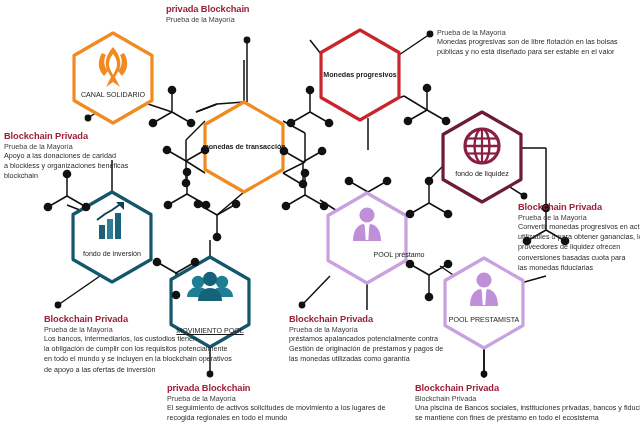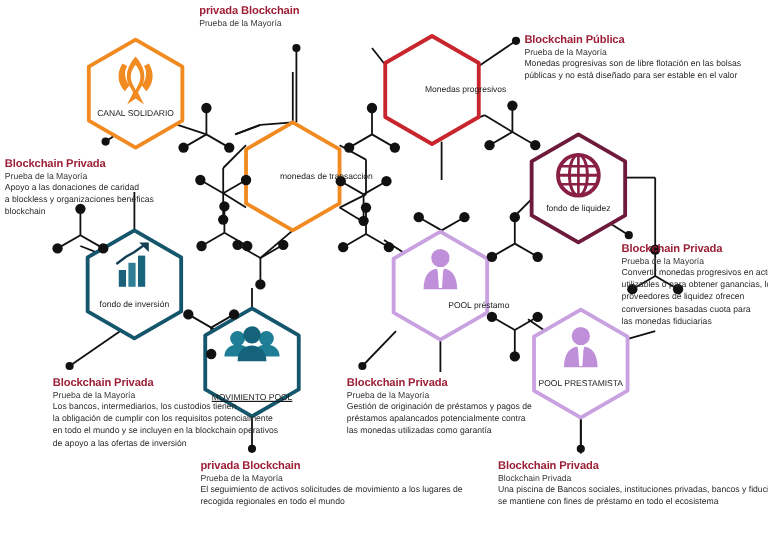--- a/index.html
+++ b/index.html
@@ -10,21 +10,21 @@
 
   .callout{position:absolute;}
   .c-title{font-size:9.3px;font-weight:bold;color:#9c1f35;line-height:11px;
            letter-spacing:-0.1px;white-space:nowrap;}
   .c-sub{font-size:7.2px;color:#3a3a3a;line-height:9px;white-space:nowrap;}
   .c-body{font-size:7.2px;color:#2b2b2b;line-height:10.2px;}
   .c-body div{white-space:nowrap;}
 
   .hexlabel{position:absolute;text-align:center;font-size:7.1px;
             color:#1a1a1a;white-space:nowrap;transform:translate(-50%,-50%);}
-  .hexlabel.bold{font-weight:normal;margin-left:28px;}
+  .hexlabel.bold{font-weight:bold;}
 </style>
 </head>
 <body>
 
 <div id="stage">
 
   <svg class="net" viewBox="0 0 640 444">
     <defs>
       <g id="ico-ribbon">
         <path d="M0,-20 C-7,-12 -9,-4 -6,3 L-2,10 L-7,20 L0,15 L7,20 L2,10 L6,3 C9,-4 7,-12 0,-20 Z
@@ -226,21 +226,20 @@
       <div class="hexlabel" style="left: 210px; top: 331px; text-decoration: underline;">MOVIMIENTO POOL</div>
       <div class="hexlabel" style="left: 367px; top: 255px; margin-left: 32px;">POOL préstamo</div>
       <div class="hexlabel" style="left: 484px; top: 320px;">POOL PRESTAMISTA</div>
     </div>
   <div id="callouts">
       <div class="callout" style="left: 166px; top: 4px;">
         <div class="c-title">privada Blockchain</div>
         <div class="c-sub">Prueba de la Mayoría</div>
       </div>
       <div class="callout" style="left: 437px; top: 28px;">
-        <div class="c-title">Blockchain Pública</div>
         <div class="c-sub">Prueba de la Mayoría</div>
         <div class="c-body">
           <div>Monedas progresivas son de libre flotación en las bolsas</div>
           <div>públicas y no está diseñado para ser estable en el valor</div>
         </div>
       </div>
       <div class="callout" style="left: 4px; top: 131px;">
         <div class="c-title">Blockchain Privada</div>
         <div class="c-sub">Prueba de la Mayoría</div>
         <div class="c-body">
@@ -267,22 +266,22 @@
           <div>Los bancos, intermediarios, los custodios tienen</div>
           <div> la obligación de cumplir con los requisitos potencialmente</div>
           <div>en todo el mundo y se incluyen en la blockchain operativos</div>
           <div> de apoyo a las ofertas de inversión</div>
         </div>
       </div>
       <div class="callout" style="left: 289px; top: 314px;">
         <div class="c-title">Blockchain Privada</div>
         <div class="c-sub">Prueba de la Mayoría</div>
         <div class="c-body">
+          <div> préstamos apalancados potencialmente contra</div>
           <div>Gestión de originación de préstamos y pagos de</div>
-          <div> préstamos apalancados potencialmente contra</div>
           <div>las monedas utilizadas como garantía</div>
         </div>
       </div>
       <div class="callout" style="left: 167px; top: 383px;">
         <div class="c-title">privada Blockchain</div>
         <div class="c-sub">Prueba de la Mayoría</div>
         <div class="c-body">
           <div>El seguimiento de activos solicitudes de movimiento a los lugares de</div>
           <div>recogida regionales en todo el mundo</div>
         </div>

